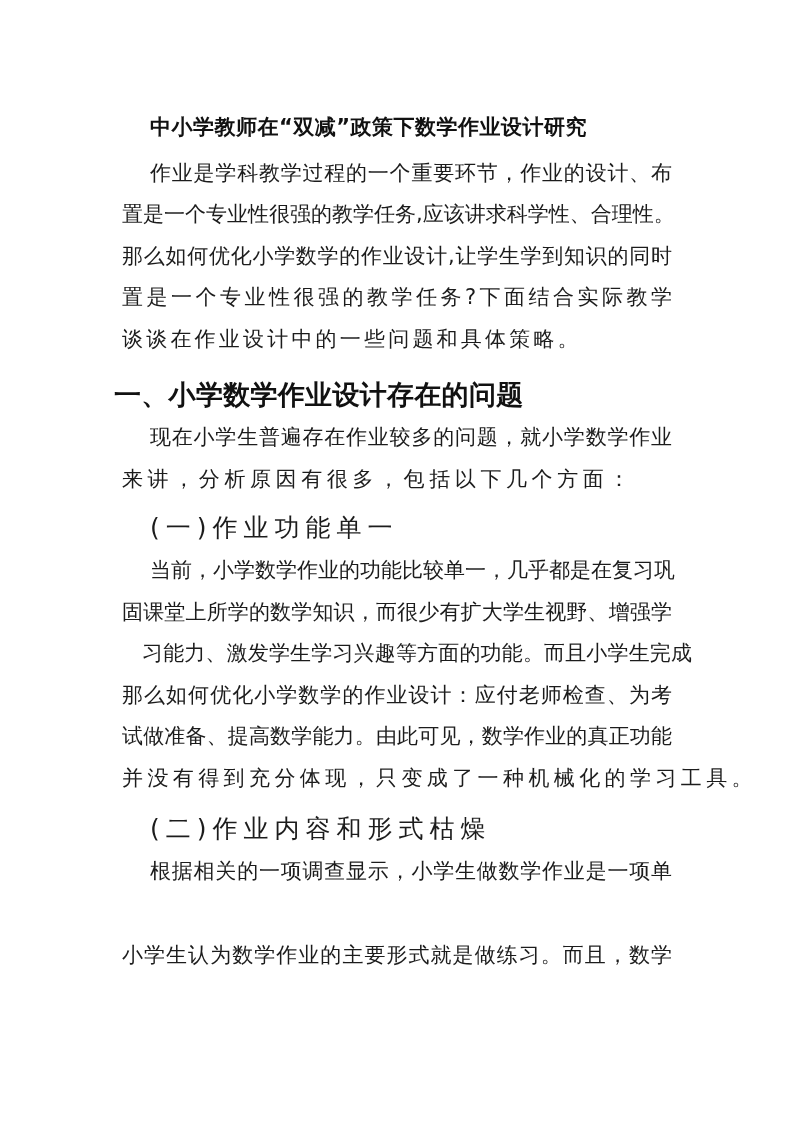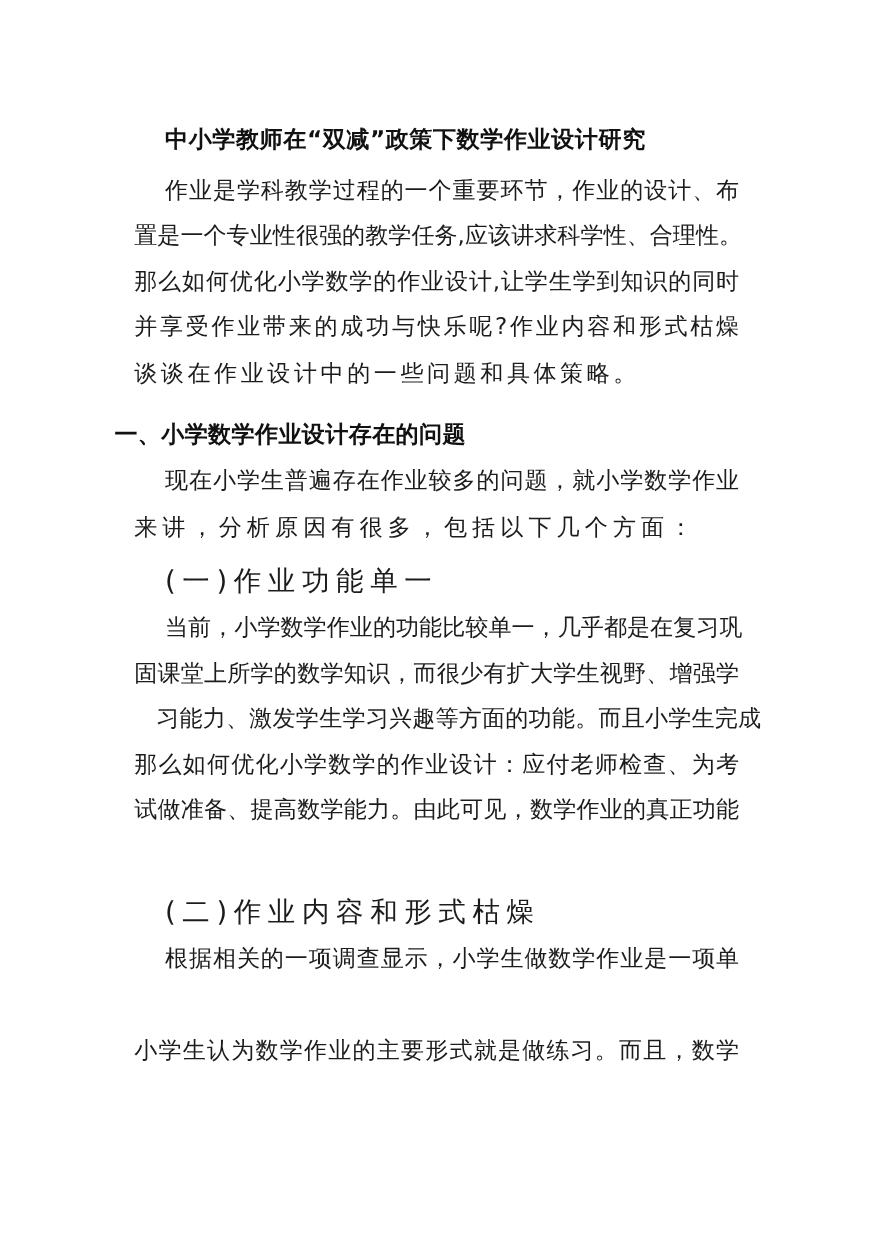--- a/index.html
+++ b/index.html
@@ -50,22 +50,22 @@
       top: 113px;
       font-size: 21px;
       font-weight: bold;
       line-height: 28px;
       color: #111111;
       white-space: nowrap;
       letter-spacing: 0.5px;
     }
     .heading {
       position: absolute;
-      left: 104px;
-      font-size: 21px;
+      left: 114px;
+      font-size: 27px;
       font-weight: bold;
       line-height: 28px;
       color: #111111;
       white-space: nowrap;
       letter-spacing: 0.3px;
     }
     .subheading {
       position: absolute;
       left: 150px;
       font-size: 25px;
@@ -78,34 +78,35 @@
 </head>
 <body>
 
 <div class="page">
 
   <div class="title">中小学教师在“双减”政策下数学作业设计研究</div>
 
   <div class="line justify" style="top:201px;">置是一个专业性很强的教学任务,应该讲求科学性、合理性。</div>
   <div class="line justify indent" style="top:160px;">作业是学科教学过程的一个重要环节，作业的设计、布</div>
   <div class="line justify" style="top:243px;">那么如何优化小学数学的作业设计,让学生学到知识的同时</div>
-  <div class="line justify" style="top:284px;">并享受作业带来的成功与快乐呢?作业内容和形式枯燥</div>
+  <div class="line justify" style="top:284px;">置是一个专业性很强的教学任务?下面结合实际教学</div>
   <div class="line plain" style="top:326px; letter-spacing:3.2px;">谈谈在作业设计中的一些问题和具体策略。</div>
 
   <div class="heading" style="top:381px;">一、小学数学作业设计存在的问题</div>
 
   <div class="line justify indent" style="top:424px;">现在小学生普遍存在作业较多的问题，就小学数学作业</div>
   <div class="line plain" style="top:466px; letter-spacing:4.6px;">来讲，分析原因有很多，包括以下几个方面：</div>
 
   <div class="subheading" style="top:515px;">(一)作业功能单一</div>
 
   <div class="line justify indent" style="top:557px;">当前，小学数学作业的功能比较单一，几乎都是在复习巩</div>
   <div class="line justify" style="top:599px;">固课堂上所学的数学知识，而很少有扩大学生视野、增强学</div>
   <div class="line justify" style="top:640px;margin-left:20px;">习能力、激发学生学习兴趣等方面的功能。而且小学生完成</div>
   <div class="line justify" style="top:682px;">那么如何优化小学数学的作业设计：应付老师检查、为考</div>
   <div class="line justify" style="top:723px;">试做准备、提高数学能力。由此可见，数学作业的真正功能</div>
+  <div class="line plain" style="top:765px; letter-spacing:4.4px;">并没有得到充分体现，只变成了一种机械化的学习工具。</div>
 
   <div class="subheading" style="top:816px;">(二)作业内容和形式枯燥</div>
 
   <div class="line justify indent" style="top:858px;">根据相关的一项调查显示，小学生做数学作业是一项单</div>
   <div class="line justify" style="top:942px;">小学生认为数学作业的主要形式就是做练习。而且，数学</div>
 
 </div>
 
 </body></html>

